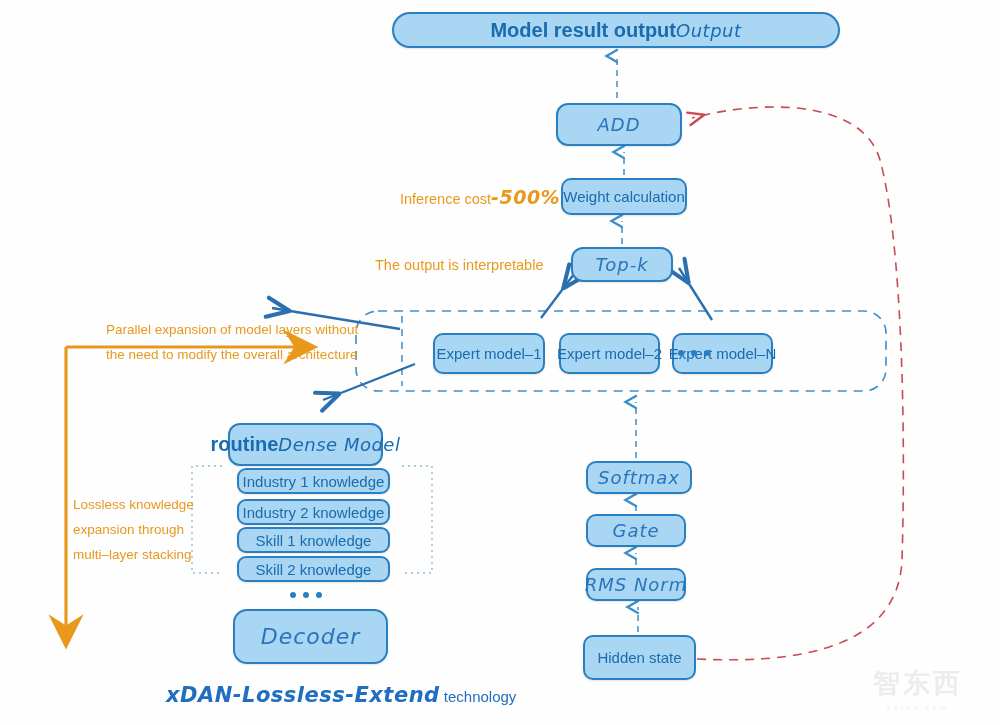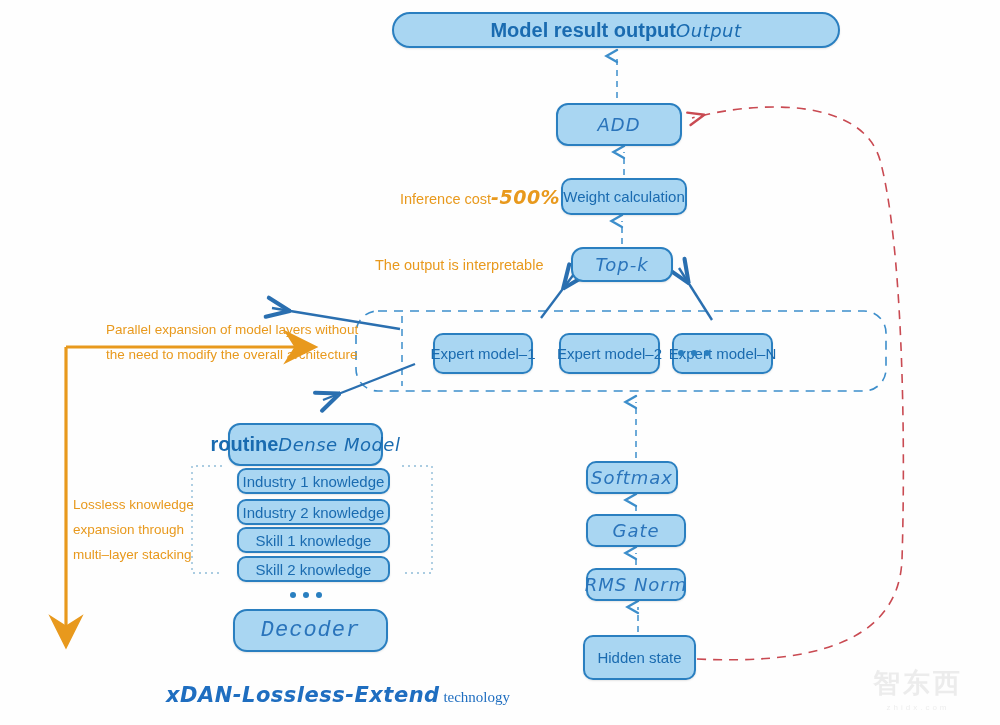--- a/index.html
+++ b/index.html
@@ -38,35 +38,35 @@
     font-family:"DejaVu Sans", sans-serif;
     font-style:italic;font-size:18px;letter-spacing:.5px;
   }
 
   
   #n-output{left:392px;top:12px;width:448px;height:36px;border-radius:18px;}
   #n-add{left:556px;top:103px;width:126px;height:43px;border-radius:12px;}
   #n-weight{left:561px;top:178px;width:126px;height:37px;}
   #n-topk{left:571px;top:247px;width:102px;height:35px;border-radius:12px;}
 
-  #n-exp1{left:433px;top:333px;width:100px;height:41px;}
+  #n-exp1{left:433px;top:333px;width:112px;height:41px;}
   #n-exp2{left:559px;top:333px;width:101px;height:41px;}
   #n-expN{left:672px;top:333px;width:101px;height:41px;}
 
-  #n-softmax{left:586px;top:461px;width:92px;height:33px;}
+  #n-softmax{left:586px;top:461px;width:106px;height:33px;}
   #n-gate{left:586px;top:514px;width:100px;height:33px;}
   #n-rms{left:586px;top:568px;width:100px;height:33px;}
   #n-hidden{left:583px;top:635px;width:113px;height:45px;}
 
   #n-dense{left:228px;top:423px;width:155px;height:43px;border-radius:12px;}
   #n-k1{left:237px;top:468px;width:153px;height:26px;border-radius:9px;}
   #n-k2{left:237px;top:499px;width:153px;height:26px;border-radius:9px;text-align:right;}
   #n-k3{left:237px;top:527px;width:153px;height:26px;border-radius:9px;text-align:center;}
   #n-k4{left:237px;top:556px;width:153px;height:26px;border-radius:9px;}
-  #n-decoder{left:233px;top:609px;width:155px;height:43px;border-radius:14px;font-size:22px;font-family:Liberation Mono, monospace;}
+  #n-decoder{left:233px;top:609px;width:155px;height:55px;border-radius:14px;font-size:22px;}
 
   
   .dots{position:absolute;display:flex;gap:7px;}
   .dots i{display:block;width:6px;height:6px;border-radius:50%;background:#2a7fc0;}
   #dots-expert{left:678px;top:350px;}
   #dots-stack{left:290px;top:592px;}
 
   
   .anno{
     position:absolute;color:#e8991d;font-size:13.5px;line-height:25px;
@@ -81,21 +81,21 @@
   #an-lossless{left:73px;top:492px;width:130px;}
 
   
   #caption{
     position:absolute;left:166px;top:683px;color:#1f6ec0;
   }
   #caption .hand{
     font-family:"DejaVu Sans", sans-serif;font-style:italic;
     font-size:21px;font-weight:bold;letter-spacing:.5px;
   }
-  #caption .plain{font-size:15px;font-family:Liberation Serif, serif;}
+  #caption .plain{font-size:15px;}
 
   
   #watermark{
     position:absolute;left:852px;top:662px;width:132px;height:52px;
     opacity:.10;color:#555;
     display:flex;flex-direction:column;align-items:center;justify-content:center;
   }
   #watermark .wm-main{font-size:27px;font-weight:bold;letter-spacing:3px;}
   #watermark .wm-sub{font-size:8px;letter-spacing:3px;margin-top:2px;}
 </style>

